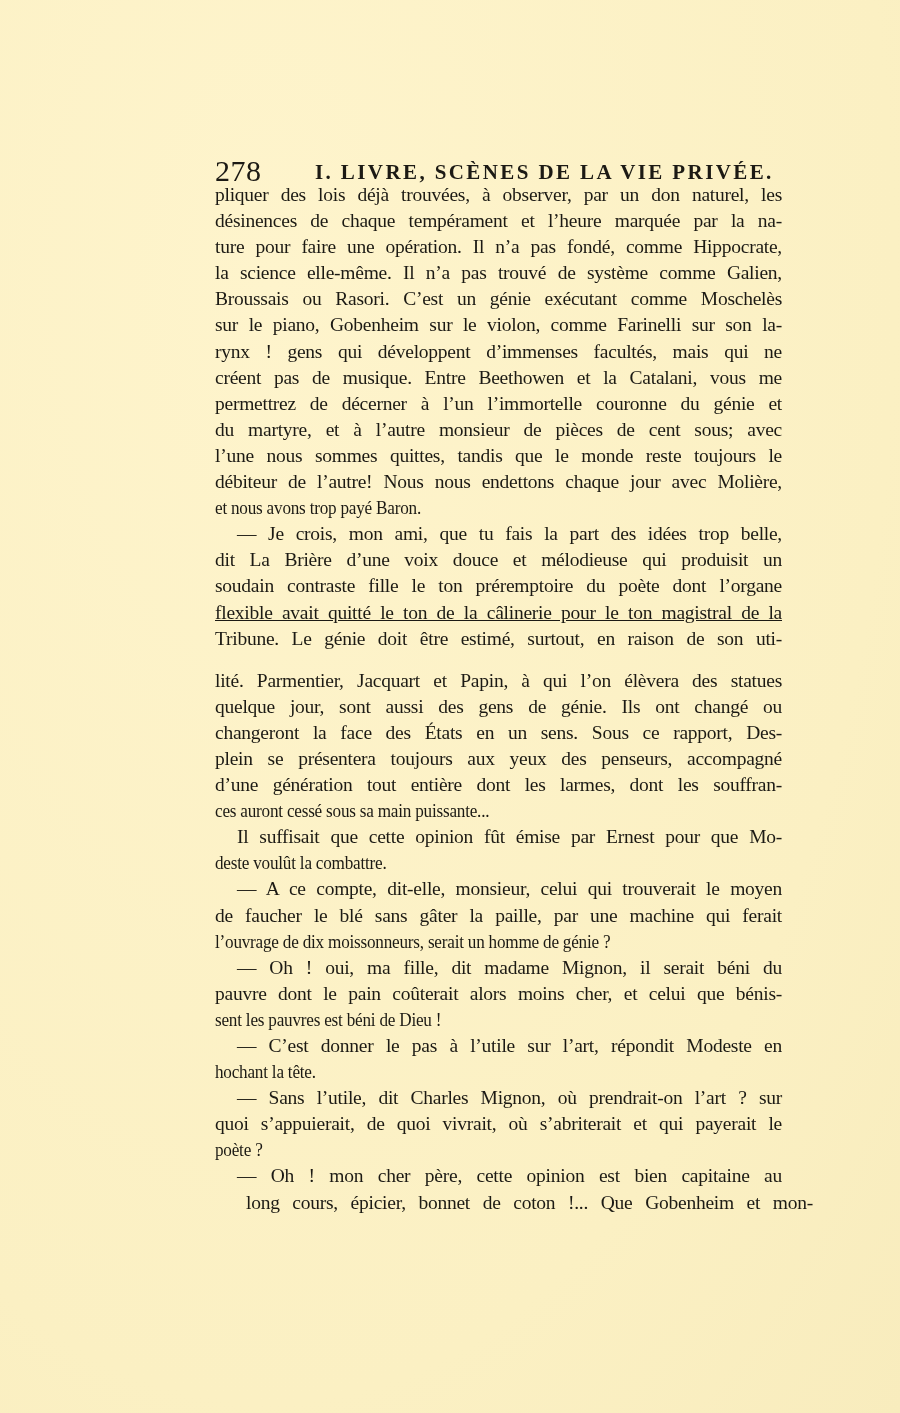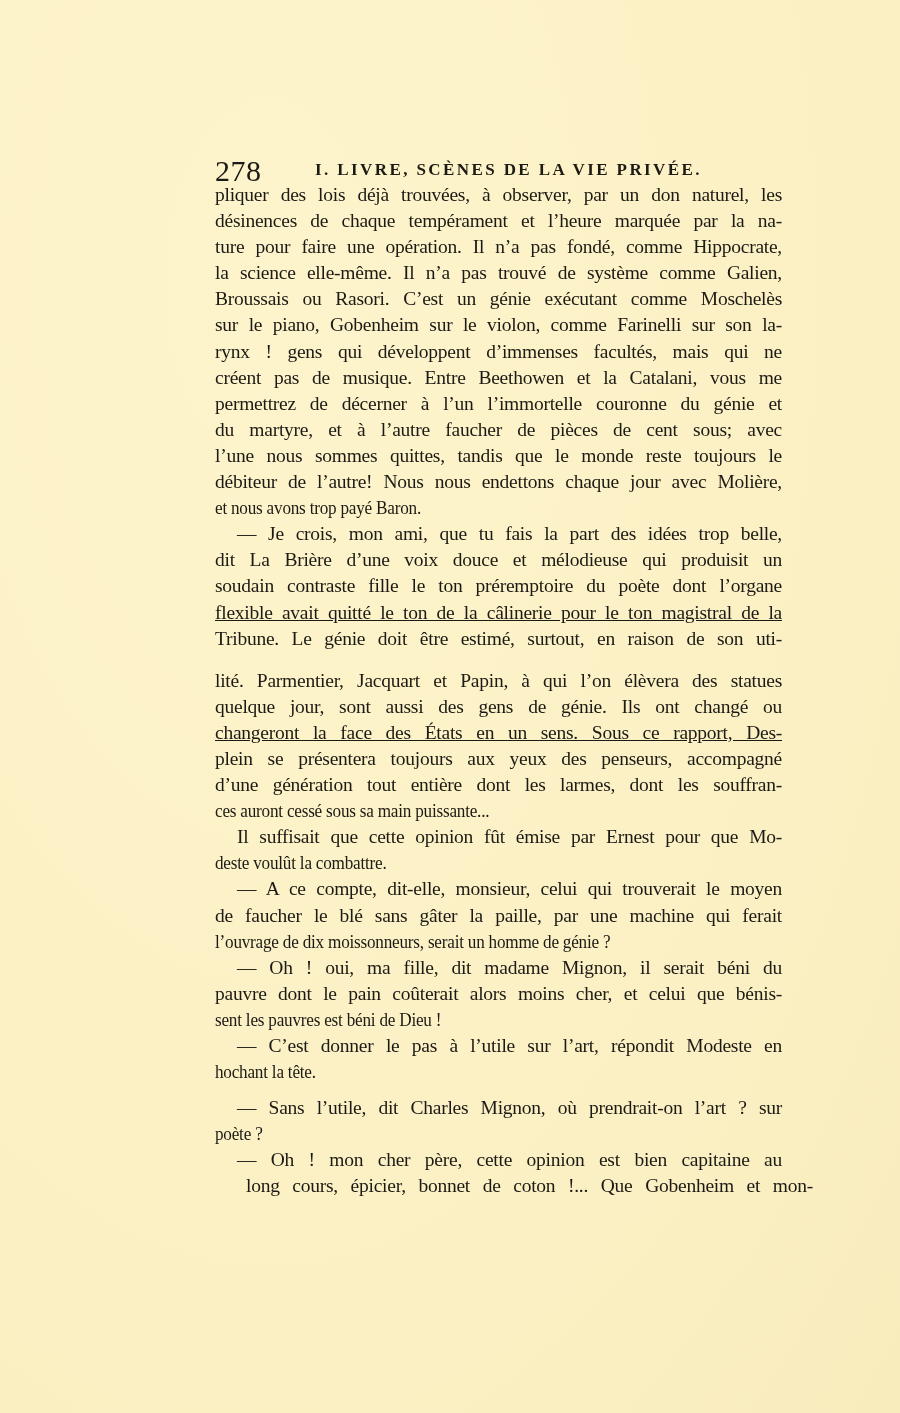--- a/index.html
+++ b/index.html
@@ -14,21 +14,21 @@
   .page {
     position: absolute; left: 215px; top: 150px; width: 567px;
   }
   .running-head {
     position: relative; height: 30px; margin-bottom: 2px;
   }
   .page-number {
     position: absolute; left: 0; top: 4px; font-size: 30px; letter-spacing: 0.5px;
   }
   .running-title {
-    position: absolute; left: 100px; top: 10px; font-size: 17px; letter-spacing: 2.4px;
+    position: absolute; left: 100px; top: 10px; font-size: 21px; letter-spacing: 2.4px;
     font-weight: bold; font-variant: small-caps; white-space: nowrap;
   }
   .line {
     display: block; height: 26.1px; line-height: 26.1px;
     font-size: 19.5px; white-space: nowrap;
     text-align: justify; text-align-last: justify;
     transform-origin: left center;
     letter-spacing: -0.25px;
   }
   .line.last { text-align-last: left; }
@@ -45,43 +45,44 @@
   <div id="body-text">
       <span class="line" style="width: 567px; display: block; box-sizing: border-box;">pliquer des lois déjà trouvées, à observer, par un don naturel, les</span>
       <span class="line" style="width: 567px; display: block; box-sizing: border-box;">désinences de chaque tempérament et l’heure marquée par la na-</span>
       <span class="line" style="width: 567px; display: block; box-sizing: border-box;">ture pour faire une opération. Il n’a pas fondé, comme Hippocrate,</span>
       <span class="line" style="width: 567px; display: block; box-sizing: border-box;">la science elle-même. Il n’a pas trouvé de système comme Galien,</span>
       <span class="line" style="width: 567px; display: block; box-sizing: border-box;">Broussais ou Rasori. C’est un génie exécutant comme Moschelès</span>
       <span class="line" style="width: 567px; display: block; box-sizing: border-box;">sur le piano, Gobenheim sur le violon, comme Farinelli sur son la-</span>
       <span class="line" style="width: 567px; display: block; box-sizing: border-box;">rynx ! gens qui développent d’immenses facultés, mais qui ne</span>
       <span class="line" style="width: 567px; display: block; box-sizing: border-box;">créent pas de musique. Entre Beethowen et la Catalani, vous me</span>
       <span class="line" style="width: 567px; display: block; box-sizing: border-box;">permettrez de décerner à l’un l’immortelle couronne du génie et</span>
-      <span class="line" style="width: 567px; display: block; box-sizing: border-box;">du martyre, et à l’autre faucher de pièces de cent sous; avec</span>
+      <span class="line" style="width: 567px; display: block; box-sizing: border-box;">du martyre, et à l’autre monsieur de pièces de cent sous; avec</span>
       <span class="line" style="width: 567px; display: block; box-sizing: border-box;">l’une nous sommes quittes, tandis que le monde reste toujours le</span>
       <span class="line" style="width: 567px; display: block; box-sizing: border-box;">débiteur de l’autre! Nous nous endettons chaque jour avec Molière,</span>
       <span class="line last" style="width: auto; display: block; transform: scaleX(0.88);">et nous avons trop payé Baron.</span>
       <span class="line indent" style="width: 567px; display: block; box-sizing: border-box;">— Je crois, mon ami, que tu fais la part des idées trop belle,</span>
       <span class="line" style="width: 567px; display: block; box-sizing: border-box;">dit La Brière d’une voix douce et mélodieuse qui produisit un</span>
       <span class="line" style="width: 567px; display: block; box-sizing: border-box;">soudain contraste fille le ton préremptoire du poète dont l’organe</span>
       <span class="line" style="width: 567px; display: block; box-sizing: border-box; text-decoration: underline;">flexible avait quitté le ton de la câlinerie pour le ton magistral de la</span>
       <span class="line" style="width: 567px; display: block; box-sizing: border-box;">Tribune. Le génie doit être estimé, surtout, en raison de son uti-</span>
       <span class="line" style="width: 567px; display: block; box-sizing: border-box; margin-top: 16px;">lité. Parmentier, Jacquart et Papin, à qui l’on élèvera des statues</span>
       <span class="line" style="width: 567px; display: block; box-sizing: border-box;">quelque jour, sont aussi des gens de génie. Ils ont changé ou</span>
-      <span class="line" style="width: 567px; display: block; box-sizing: border-box; text-decoration: underline;">changeront la face des États en un sens. Sous ce rapport, Des-</span>
+      <span class="line" style="width: 567px; display: block; box-sizing: border-box;">changeront la face des États en un sens. Sous ce rapport, Des-</span>
       <span class="line" style="width: 567px; display: block; box-sizing: border-box;">plein se présentera toujours aux yeux des penseurs, accompagné</span>
       <span class="line" style="width: 567px; display: block; box-sizing: border-box;">d’une génération tout entière dont les larmes, dont les souffran-</span>
       <span class="line last" style="width: auto; display: block; transform: scaleX(0.88);">ces auront cessé sous sa main puissante...</span>
       <span class="line indent" style="width: 567px; display: block; box-sizing: border-box;">Il suffisait que cette opinion fût émise par Ernest pour que Mo-</span>
       <span class="line last" style="width: auto; display: block; transform: scaleX(0.88);">deste voulût la combattre.</span>
       <span class="line indent" style="width: 567px; display: block; box-sizing: border-box;">— A ce compte, dit-elle, monsieur, celui qui trouverait le moyen</span>
       <span class="line" style="width: 567px; display: block; box-sizing: border-box;">de faucher le blé sans gâter la paille, par une machine qui ferait</span>
       <span class="line last" style="width: auto; display: block; transform: scaleX(0.88);">l’ouvrage de dix moissonneurs, serait un homme de génie ?</span>
       <span class="line indent" style="width: 567px; display: block; box-sizing: border-box;">— Oh ! oui, ma fille, dit madame Mignon, il serait béni du</span>
       <span class="line" style="width: 567px; display: block; box-sizing: border-box;">pauvre dont le pain coûterait alors moins cher, et celui que bénis-</span>
       <span class="line last" style="width: auto; display: block; transform: scaleX(0.88);">sent les pauvres est béni de Dieu !</span>
       <span class="line indent" style="width: 567px; display: block; box-sizing: border-box;">— C’est donner le pas à l’utile sur l’art, répondit Modeste en</span>
       <span class="line last" style="width: auto; display: block; transform: scaleX(0.88);">hochant la tête.</span>
-      <span class="line indent" style="width: 567px; display: block; box-sizing: border-box; margin-top: 10px;">— Sans l’utile, dit Charles Mignon, où prendrait-on l’art ? sur</span>
+      <span class="line indent" style="width: 567px; display: block; box-sizing: border-box;">— Sans l’utile, dit Charles Mignon, où prendrait-on l’art ? sur</span>
+      <span class="line" style="width: 567px; display: block; box-sizing: border-box;">quoi s’appuierait, de quoi vivrait, où s’abriterait et qui payerait le</span>
       <span class="line last" style="width: auto; display: block; transform: scaleX(0.88);">poète ?</span>
       <span class="line indent" style="width: 567px; display: block; box-sizing: border-box;">— Oh ! mon cher père, cette opinion est bien capitaine au</span>
       <span class="line" style="width: 567px; display: block; box-sizing: border-box; margin-left: 31px;">long cours, épicier, bonnet de coton !... Que Gobenheim et mon-</span>
     </div>
 </div>
 
 </body></html>

